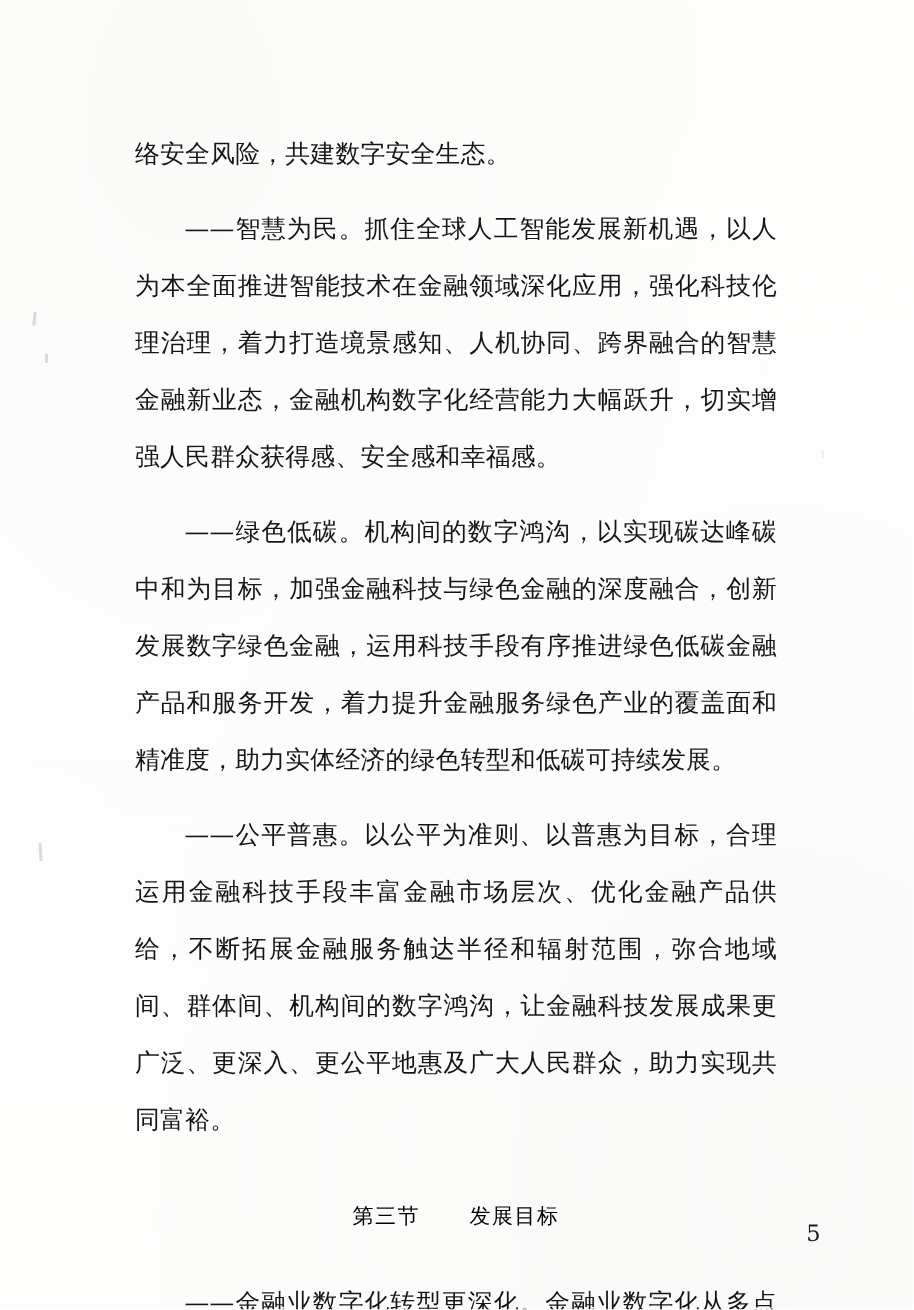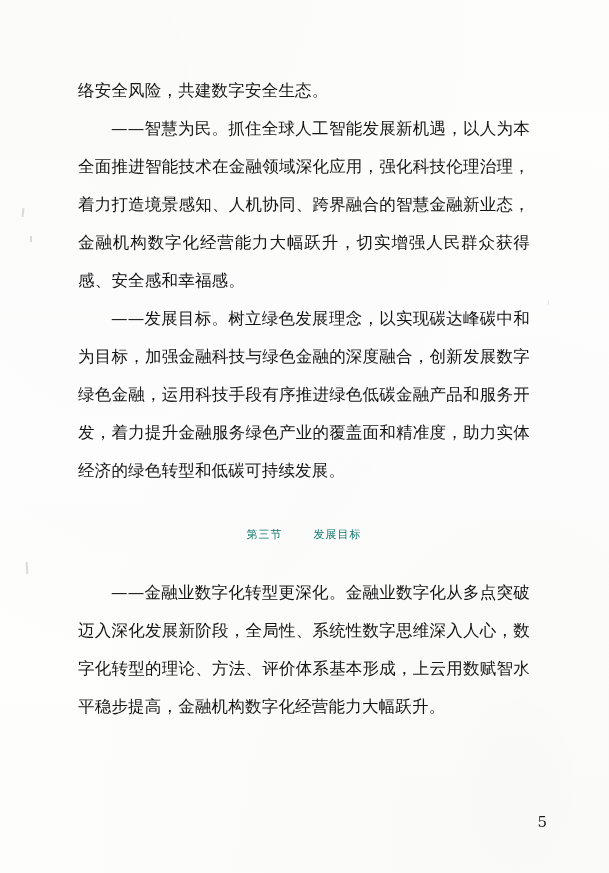--- a/index.html
+++ b/index.html
@@ -35,34 +35,34 @@
     width: 452px;
   }
   .para {
     font-family: "DejaVu Serif", "Liberation Serif", serif;
     font-size: 16.5px;
     line-height: 38px;
     color: #151515;
     text-align: justify;
     text-justify: inter-ideograph;
     letter-spacing: 0.2px;
-    margin: 0;
+    margin: 12px;
     text-indent: 0;
   }
   .para.indent {
     text-indent: 33px;
   }
   .para + .para {
     margin-top: 0px;
   }
   .section-title {
     font-family: "DejaVu Serif", "Liberation Serif", serif;
-    font-size: 11px;
+    font-size: 14px;
     line-height: 38px;
-    color: #0f766e;
+    color: #000000;
     text-align: center;
     letter-spacing: 1px;
     margin: 26px 0 20px 0;
   }
   .section-title .gap {
     display: inline-block;
     width: 22px;
   }
   .page-number {
     position: absolute;
@@ -93,22 +93,23 @@
   <span class="speck s2"></span>
   <span class="speck s3"></span>
   <span class="speck s4"></span>
 
   <div class="content">
 
     <p class="para">络安全风险，共建数字安全生态。</p>
 
     <p class="para indent">——智慧为民。抓住全球人工智能发展新机遇，以人为本全面推进智能技术在金融领域深化应用，强化科技伦理治理，着力打造境景感知、人机协同、跨界融合的智慧金融新业态，金融机构数字化经营能力大幅跃升，切实增强人民群众获得感、安全感和幸福感。</p>
 
-    <p class="para indent">——发展目标。树立绿色发展理念，以实现碳达峰碳中和为目标，加强金融科技与绿色金融的深度融合，创新发展数字绿色金融，运用科技手段有序推进绿色低碳金融产品和服务开发，着力提升金融服务绿色产业的覆盖面和精准度，助力实体经济的绿色转型和低碳可持续发展。</p>
+    <p class="para indent">——绿色低碳。机构间的数字鸿沟，以实现碳达峰碳中和为目标，加强金融科技与绿色金融的深度融合，创新发展数字绿色金融，运用科技手段有序推进绿色低碳金融产品和服务开发，着力提升金融服务绿色产业的覆盖面和精准度，助力实体经济的绿色转型和低碳可持续发展。</p>
 
+    <p class="para indent">——公平普惠。以公平为准则、以普惠为目标，合理运用金融科技手段丰富金融市场层次、优化金融产品供给，不断拓展金融服务触达半径和辐射范围，弥合地域间、群体间、机构间的数字鸿沟，让金融科技发展成果更广泛、更深入、更公平地惠及广大人民群众，助力实现共同富裕。</p>
 
     <div class="section-title">
       <span>第三节</span>
       <span class="gap"></span>
       <span>发展目标</span>
     </div>
 
     <p class="para indent">——金融业数字化转型更深化。金融业数字化从多点突破迈入深化发展新阶段，全局性、系统性数字思维深入人心，数字化转型的理论、方法、评价体系基本形成，上云用数赋智水平稳步提高，金融机构数字化经营能力大幅跃升。</p>
 
   </div>

